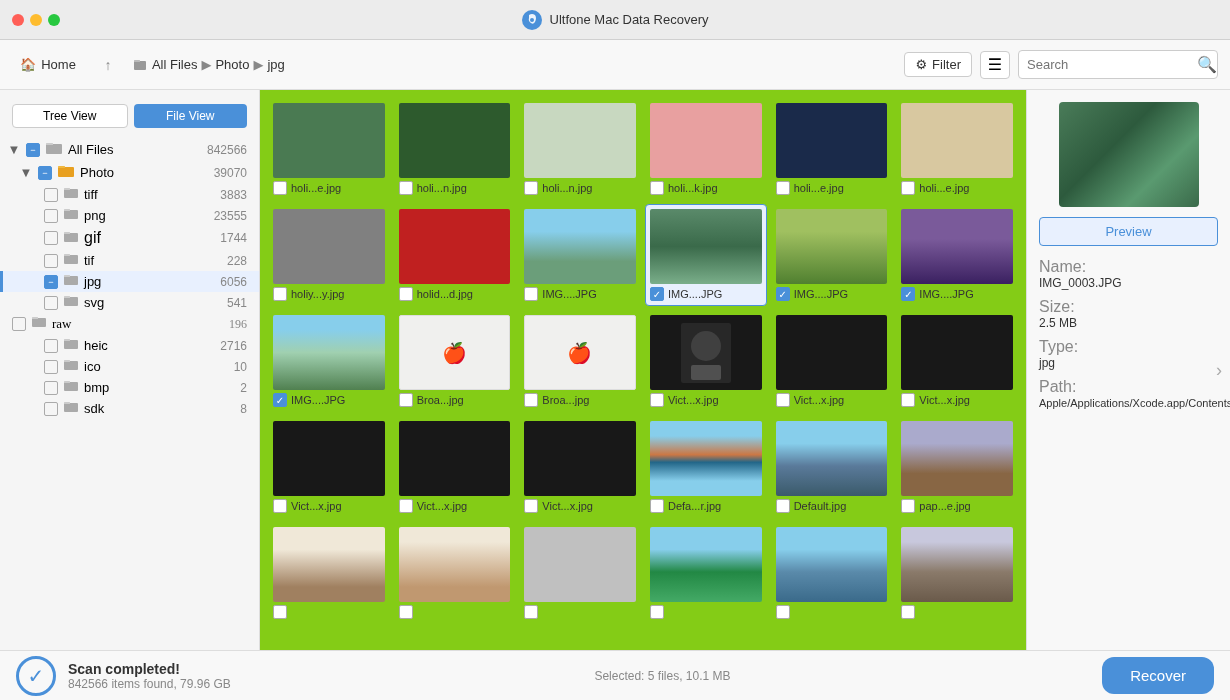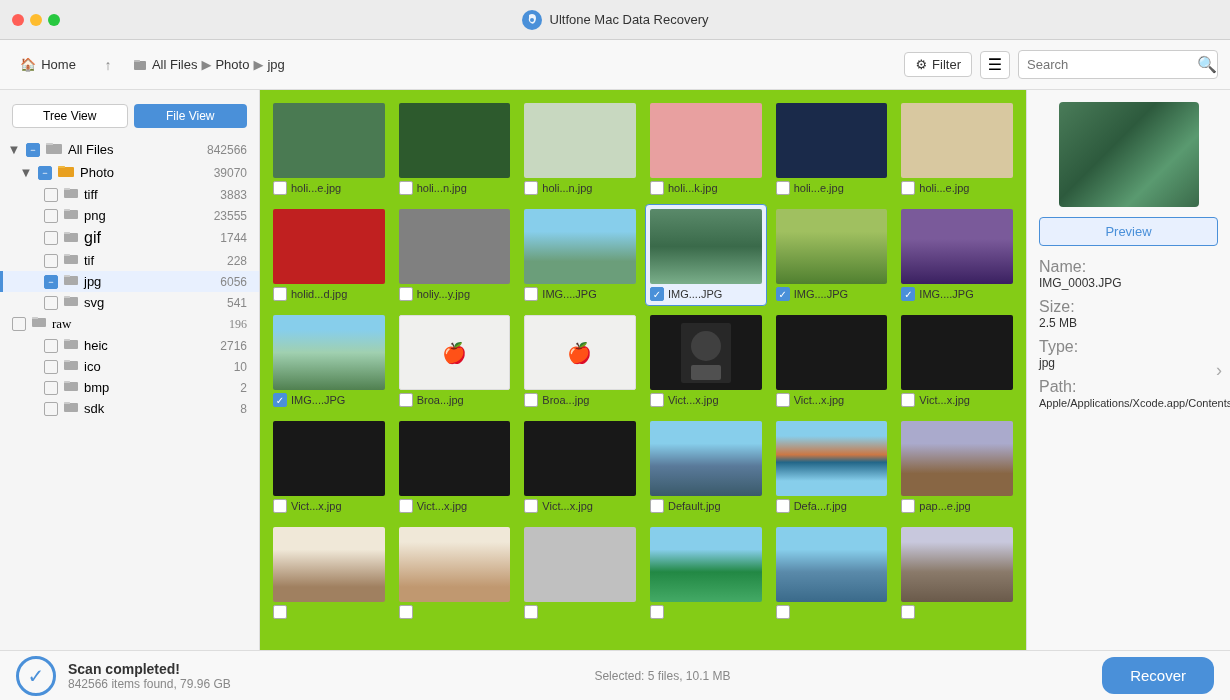--- a/index.html
+++ b/index.html
@@ -307,31 +307,31 @@
         <div class="thumb" style="width:100%;height:75px;border-radius:2px;background:#d8c8a0;"></div>
         <div class="item-footer">
           <span class="checkbox"></span>
           <span class="item-name">holi...e.jpg</span>
         </div>
       </div>
     </div>
 
     <div class="grid" style="margin-top:4px;">
       <div class="grid-item">
+        <div class="thumb" style="width:100%;height:75px;border-radius:2px;background:#808080;"></div>
+        <div class="item-footer">
+          <span class="checkbox"></span>
+          <span class="item-name">holiy...y.jpg</span>
+        </div>
+      </div>
+      <div class="grid-item">
         <div class="thumb" style="width:100%;height:75px;border-radius:2px;background:#c02020;"></div>
         <div class="item-footer">
           <span class="checkbox"></span>
           <span class="item-name">holid...d.jpg</span>
-        </div>
-      </div>
-      <div class="grid-item">
-        <div class="thumb" style="width:100%;height:75px;border-radius:2px;background:#808080;"></div>
-        <div class="item-footer">
-          <span class="checkbox"></span>
-          <span class="item-name">holiy...y.jpg</span>
         </div>
       </div>
       <div class="grid-item">
         <div class="thumb" style="width:100%;height:75px;border-radius:2px;background:linear-gradient(180deg,#87ceeb 30%,#6b9e7a 70%);"></div>
         <div class="item-footer">
           <span class="checkbox"></span>
           <span class="item-name">IMG....JPG</span>
         </div>
       </div>
       <div class="grid-item selected">
@@ -427,31 +427,31 @@
         </div>
       </div>
       <div class="grid-item">
         <div class="thumb" style="width:100%;height:75px;border-radius:2px;background:#181818;"></div>
         <div class="item-footer">
           <span class="checkbox"></span>
           <span class="item-name">Vict...x.jpg</span>
         </div>
       </div>
       <div class="grid-item">
+        <div class="thumb" style="width:100%;height:75px;border-radius:2px;background:linear-gradient(180deg,#87ceeb 20%,#cc7744 45%,#226688 55%,#87ceeb 80%);"></div>
+        <div class="item-footer">
+          <span class="checkbox"></span>
+          <span class="item-name">Defa...r.jpg</span>
+        </div>
+      </div>
+      <div class="grid-item">
         <div class="thumb" style="width:100%;height:75px;border-radius:2px;background:linear-gradient(180deg,#87ceeb 30%,#5a7a9a 60%,#3a5a6a 100%);"></div>
         <div class="item-footer">
           <span class="checkbox"></span>
           <span class="item-name">Default.jpg</span>
-        </div>
-      </div>
-      <div class="grid-item">
-        <div class="thumb" style="width:100%;height:75px;border-radius:2px;background:linear-gradient(180deg,#87ceeb 20%,#cc7744 45%,#226688 55%,#87ceeb 80%);"></div>
-        <div class="item-footer">
-          <span class="checkbox"></span>
-          <span class="item-name">Defa...r.jpg</span>
         </div>
       </div>
       <div class="grid-item">
         <div class="thumb" style="width:100%;height:75px;border-radius:2px;background:linear-gradient(180deg,#aaaacc 30%,#886644 70%);"></div>
         <div class="item-footer">
           <span class="checkbox"></span>
           <span class="item-name">pap...e.jpg</span>
         </div>
       </div>
     </div>

